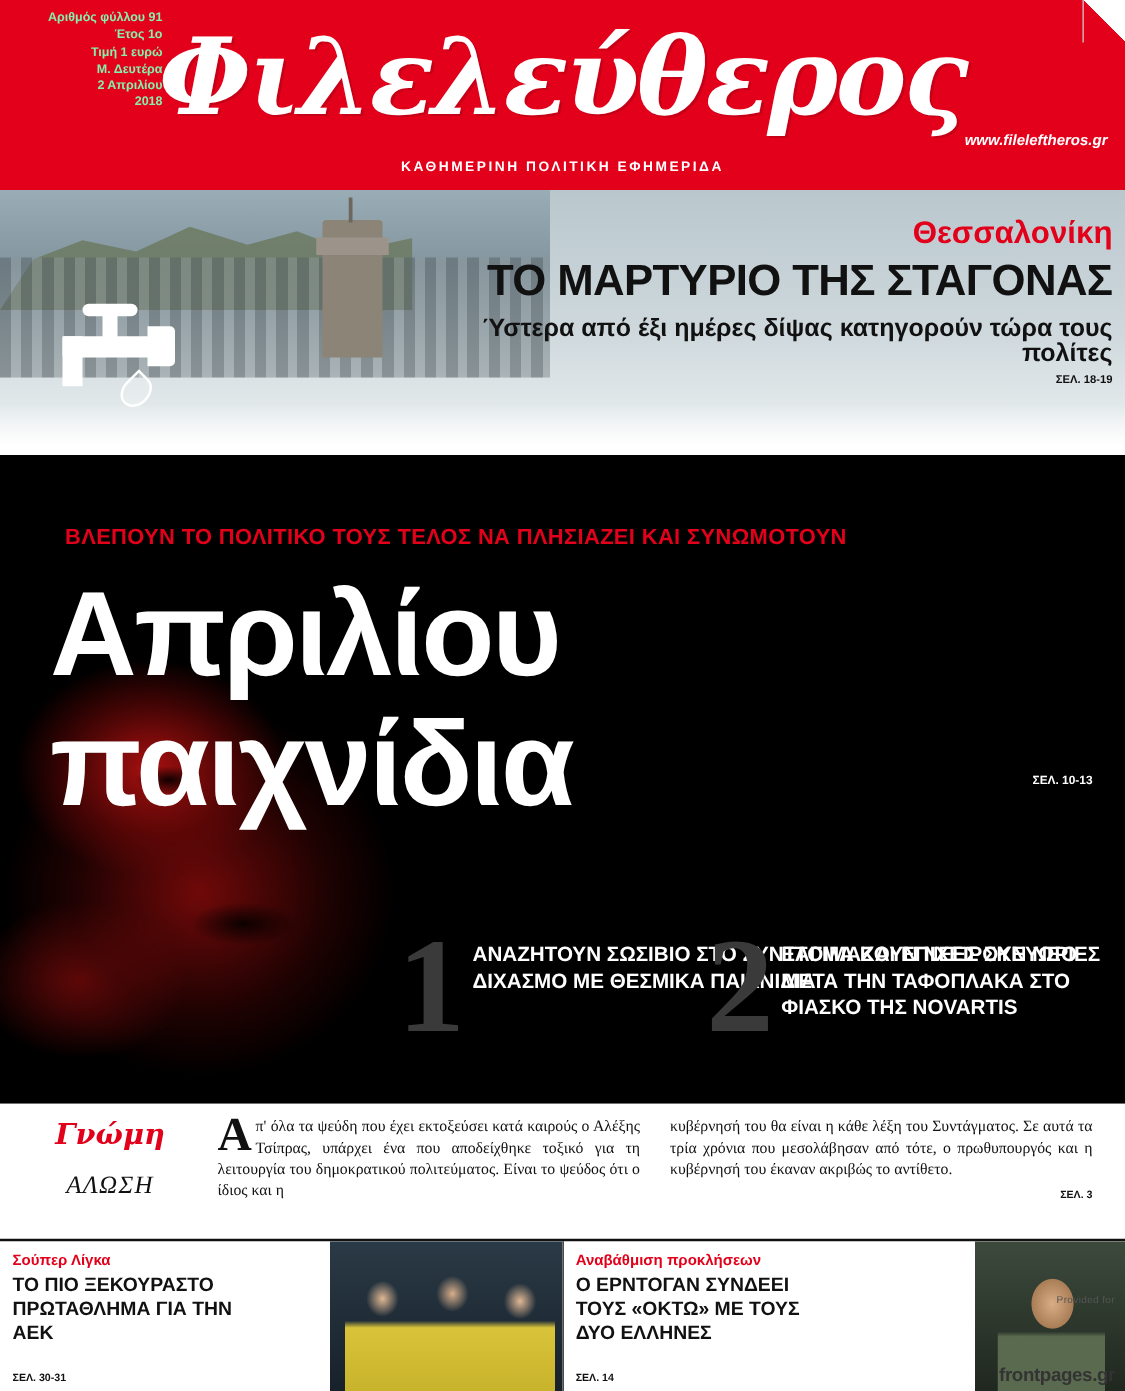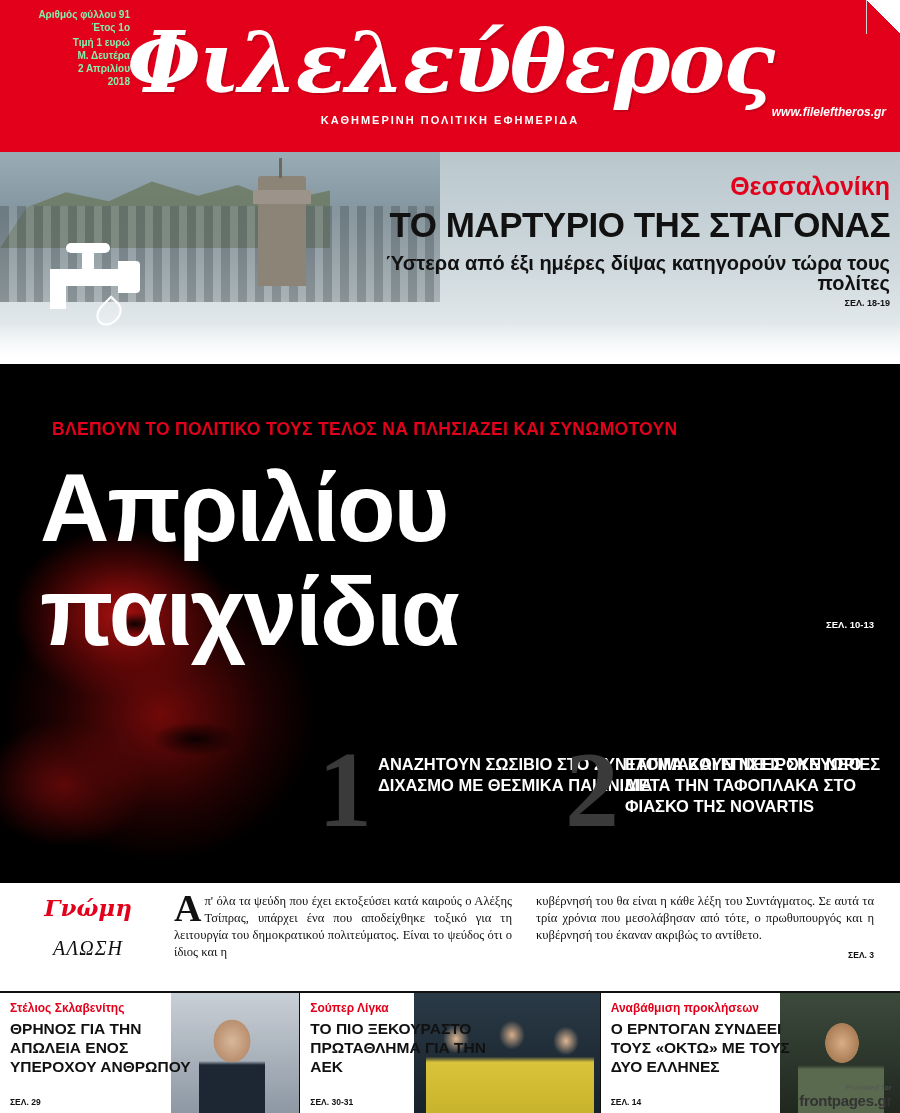--- a/index.html
+++ b/index.html
@@ -50,21 +50,21 @@
     font-family: "DejaVu Serif", serif;
     font-weight: bold;
     font-style: italic;
     font-size: 85px;
     color: #ffffff;
     letter-spacing: -2px;
     line-height: 96px;
     text-shadow: 2px 2px 0 rgba(0,0,0,0.12);
   }
   .logo-sub {
-    margin-top: 4px;
+    margin-top: 18px;
     font-size: 11px;
     font-weight: bold;
     letter-spacing: 2px;
     color: #ffffff;
   }
   .site-url {
     position: absolute;
     right: 14px; top: 105px;
     font-size: 12px;
     font-weight: bold;
@@ -426,21 +426,21 @@
   .watermark {
     position: absolute;
     right: 8px; bottom: 4px;
     text-align: right;
     z-index: 5;
   }
   .wm-top {
     font-size: 8px; color: #555; letter-spacing: .3px;
   }
   .wm-main {
-    font-size: 15px; font-weight: bold; color: #333; letter-spacing: -0.3px;
+    font-size: 15px; font-weight: bold; color: #333; letter-spacing: -0.3px; margin-top: 48px;
   }
 </style>
 </head>
 <body>
 
 <div class="masthead">
   <div class="corner-fold"></div>
   <div class="masthead-left">
     <div class="issue-line">Αριθμός φύλλου 91</div>
     <div class="issue-line">Έτος 1ο</div>
@@ -509,26 +509,20 @@
   </div>
   <div class="opinion-col first">Απ' όλα τα ψεύδη που έχει εκτοξεύσει κατά καιρούς ο Αλέξης Τσίπρας, υπάρχει ένα που αποδείχθηκε τοξικό για τη λειτουργία του δημοκρατικού πολιτεύματος. Είναι το ψεύδος ότι ο ίδιος και η</div>
   <div class="opinion-col">
     <div>κυβέρνησή του θα είναι η κάθε λέξη του Συντάγματος. Σε αυτά τα τρία χρόνια που μεσολάβησαν από τότε, ο πρωθυπουργός και η κυβέρνησή του έκαναν ακριβώς το αντίθετο.</div>
     <div class="opinion-ref">ΣΕΛ. 3</div>
   </div>
 </div>
 
 <div class="teasers">
 
-  <div class="teaser">
-    <div class="teaser-photo photo-a"></div>
-    <div class="teaser-kicker">Στέλιος Σκλαβενίτης</div>
-    <div class="teaser-title">ΘΡΗΝΟΣ ΓΙΑ ΤΗΝ ΑΠΩΛΕΙΑ ΕΝΟΣ ΥΠΕΡΟΧΟΥ ΑΝΘΡΩΠΟΥ</div>
-    <div class="teaser-ref">ΣΕΛ. 29</div>
-  </div>
 
   <div class="teaser">
     <div class="teaser-photo photo-b"></div>
     <div class="teaser-kicker">Σούπερ Λίγκα</div>
     <div class="teaser-title">ΤΟ ΠΙΟ ΞΕΚΟΥΡΑΣΤΟ ΠΡΩΤΑΘΛΗΜΑ ΓΙΑ ΤΗΝ ΑΕΚ</div>
     <div class="teaser-ref">ΣΕΛ. 30-31</div>
   </div>
 
   <div class="teaser">
     <div class="teaser-photo photo-c"></div>

